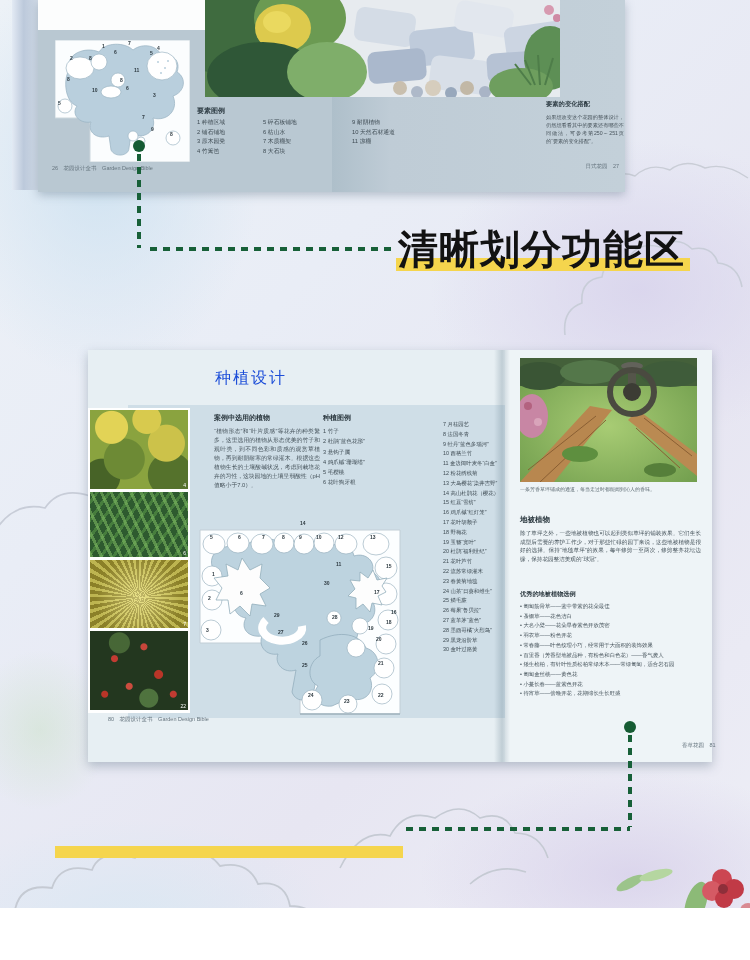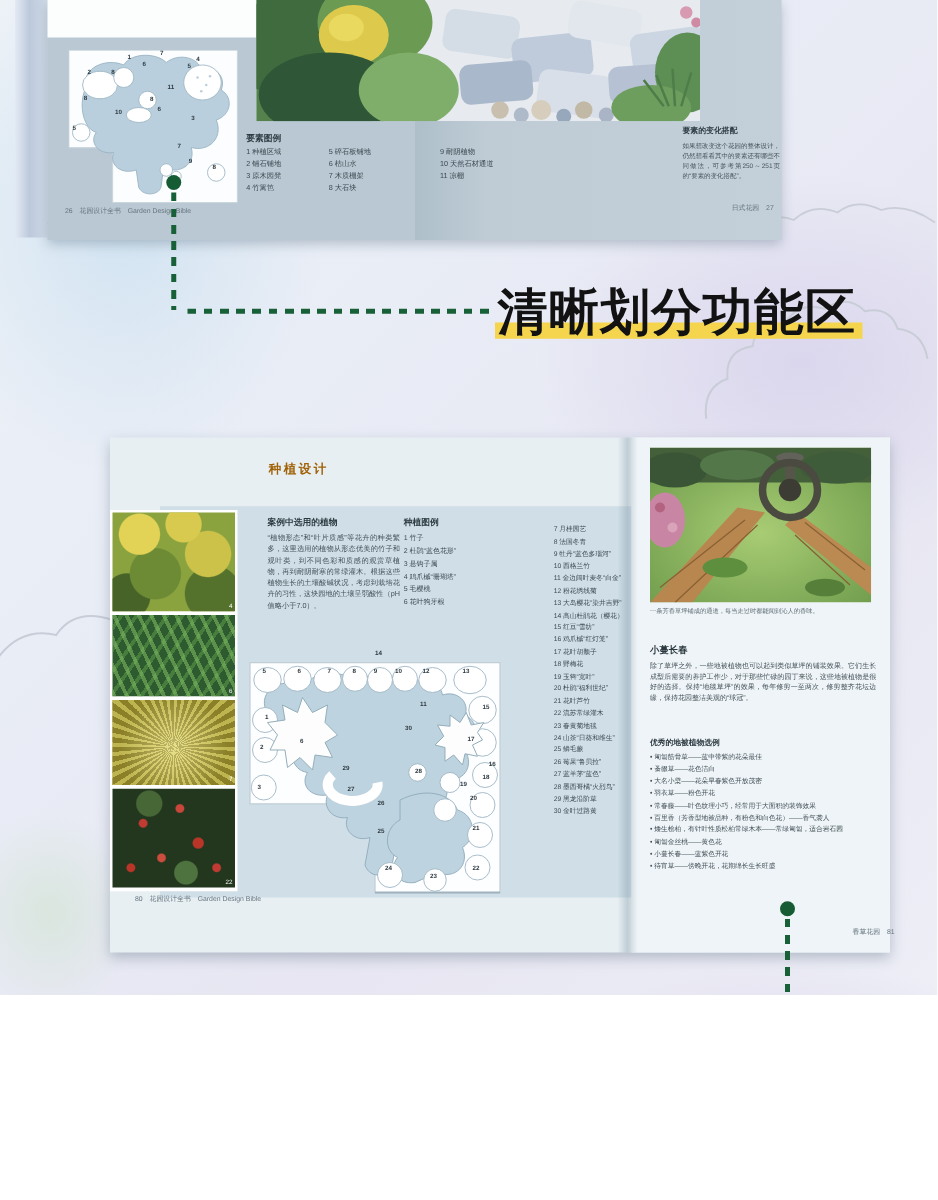--- a/index.html
+++ b/index.html
@@ -1,16 +1,16 @@
 <!DOCTYPE html>
 <html><head>
 <meta charset="utf-8">
 <style>
   html,body{margin:0;padding:0;}
-  #stage{position:relative;width:750px;height:796px;overflow:hidden;
+  #stage{position:relative;width:750px;height:908px;overflow:hidden;
     font-family:"Liberation Sans","DejaVu Sans",sans-serif;
     background:linear-gradient(135deg,#edf2f7 0%,#e9edf6 35%,#e7e6f2 68%,#edeef6 100%);}
   .abs{position:absolute;}
   .wash{position:absolute;border-radius:50%;pointer-events:none;}
   svg{display:block;}
   
   .spine{left:12px;top:0;width:26px;height:190px;
     background:linear-gradient(90deg,#e3eaf4,#bcc9db 45%,#d2dce8);}
   .spread1{left:38px;top:0;width:587px;height:192px;background:#b9c8d2;
     box-shadow:0 3px 9px rgba(90,110,130,.38);}
@@ -33,21 +33,21 @@
   .hl-bar{position:absolute;background:#f5d54d;}
   .headline{position:absolute;font-family:"Liberation Serif","DejaVu Serif",serif;
     font-weight:700;color:#121212;white-space:nowrap;letter-spacing:1px;}
   
   .spread2{left:88px;top:350px;width:624px;height:412px;background:#e7eff3;
     box-shadow:0 4px 10px rgba(90,110,130,.38);}
   .s2-leftpanel{left:40px;top:55px;width:378px;height:313px;background:#cfdee7;}
   .s2-rightpage{left:417px;top:0;width:207px;height:412px;background:#eef4f7;}
   .s2-fold{left:406px;top:0;width:16px;height:412px;
     background:linear-gradient(90deg,rgba(110,135,150,0),rgba(110,135,150,.32),rgba(110,135,150,0));}
-  .s2-title{left:127px;top:18px;font-size:10px;font-weight:bold;color:#a16207;letter-spacing:2px;}
+  .s2-title{left:127px;top:18px;font-size:16px;font-weight:normal;color:#1d4ed8;letter-spacing:2px;}
   .s2-photos{left:0;top:58px;width:102px;background:#fff;padding:2px 2px 0 2px;box-sizing:border-box;}
   .photo{position:relative;width:98px;margin-bottom:3px;}
   .ptag{position:absolute;right:2px;bottom:1px;font-size:5px;color:#fff;}
   .colhead{position:absolute;font-size:7px;font-weight:bold;color:#2c3940;white-space:nowrap;}
   .colbody{position:absolute;font-size:5.8px;line-height:9px;color:#45525a;text-align:justify;}
   .plantlist{position:absolute;font-size:5.6px;line-height:10.3px;color:#3e4b53;white-space:nowrap;}
   .plantlist2{position:absolute;font-size:5.4px;line-height:9.8px;color:#3e4b53;white-space:nowrap;}
   .plan2{left:112px;top:180px;width:200px;height:184px;}
   .s2-photo{left:432px;top:8px;width:177px;height:124px;overflow:hidden;}
   .s2-caption{left:432px;top:136px;width:178px;font-size:5px;line-height:7px;color:#5f6d75;}
@@ -376,21 +376,21 @@
         <rect x="108" y="8" width="8" height="26" fill="#55554a"></rect>
         <ellipse cx="112" cy="8" rx="11" ry="4" fill="#62625a"></ellipse>
         <circle cx="112" cy="34" r="22" fill="none" stroke="#4a4a40" stroke-width="6"></circle>
         <circle cx="112" cy="34" r="9" fill="#3c3c34"></circle>
         <ellipse cx="60" cy="96" rx="18" ry="8" fill="#5e8f3f"></ellipse>
         <ellipse cx="140" cy="112" rx="16" ry="7" fill="#567f3a"></ellipse>
       </svg>
     </div>
     <div class="abs s2-caption">一条芳香草坪铺成的通道，每当走过时都能闻到沁人的香味。</div>
 
-    <div class="abs ground-title">小蔓长春</div>
+    <div class="abs ground-title">地被植物</div>
     <div class="abs ground-body">除了草坪之外，一些地被植物也可以起到类似草坪的铺装效果。它们生长成型后需要的养护工作少，对于那些忙碌的园丁来说，这些地被植物是很好的选择。保持“地毯草坪”的效果，每年修剪一至两次，修剪整齐花坛边缘，保持花园整洁美观的“球冠”。</div>
     <div class="abs ground-sub">优秀的地被植物选例</div>
     <div class="abs bullets">
         <div class="li">匍匐筋骨草——蓝中带紫的花朵最佳</div>
         <div class="li">蚤缀草——花色洁白</div>
         <div class="li">大名小檗——花朵早春紫色开放茂密</div>
         <div class="li">羽衣草——粉色开花</div>
         <div class="li">常春藤——叶色纹理小巧，经常用于大面积的装饰效果</div>
         <div class="li">百里香（芳香型地被品种，有粉色和白色花）——香气袭人</div>
         <div class="li">矮生桧柏，有针叶性质松柏常绿木本——常绿匍匐，适合岩石园</div>

